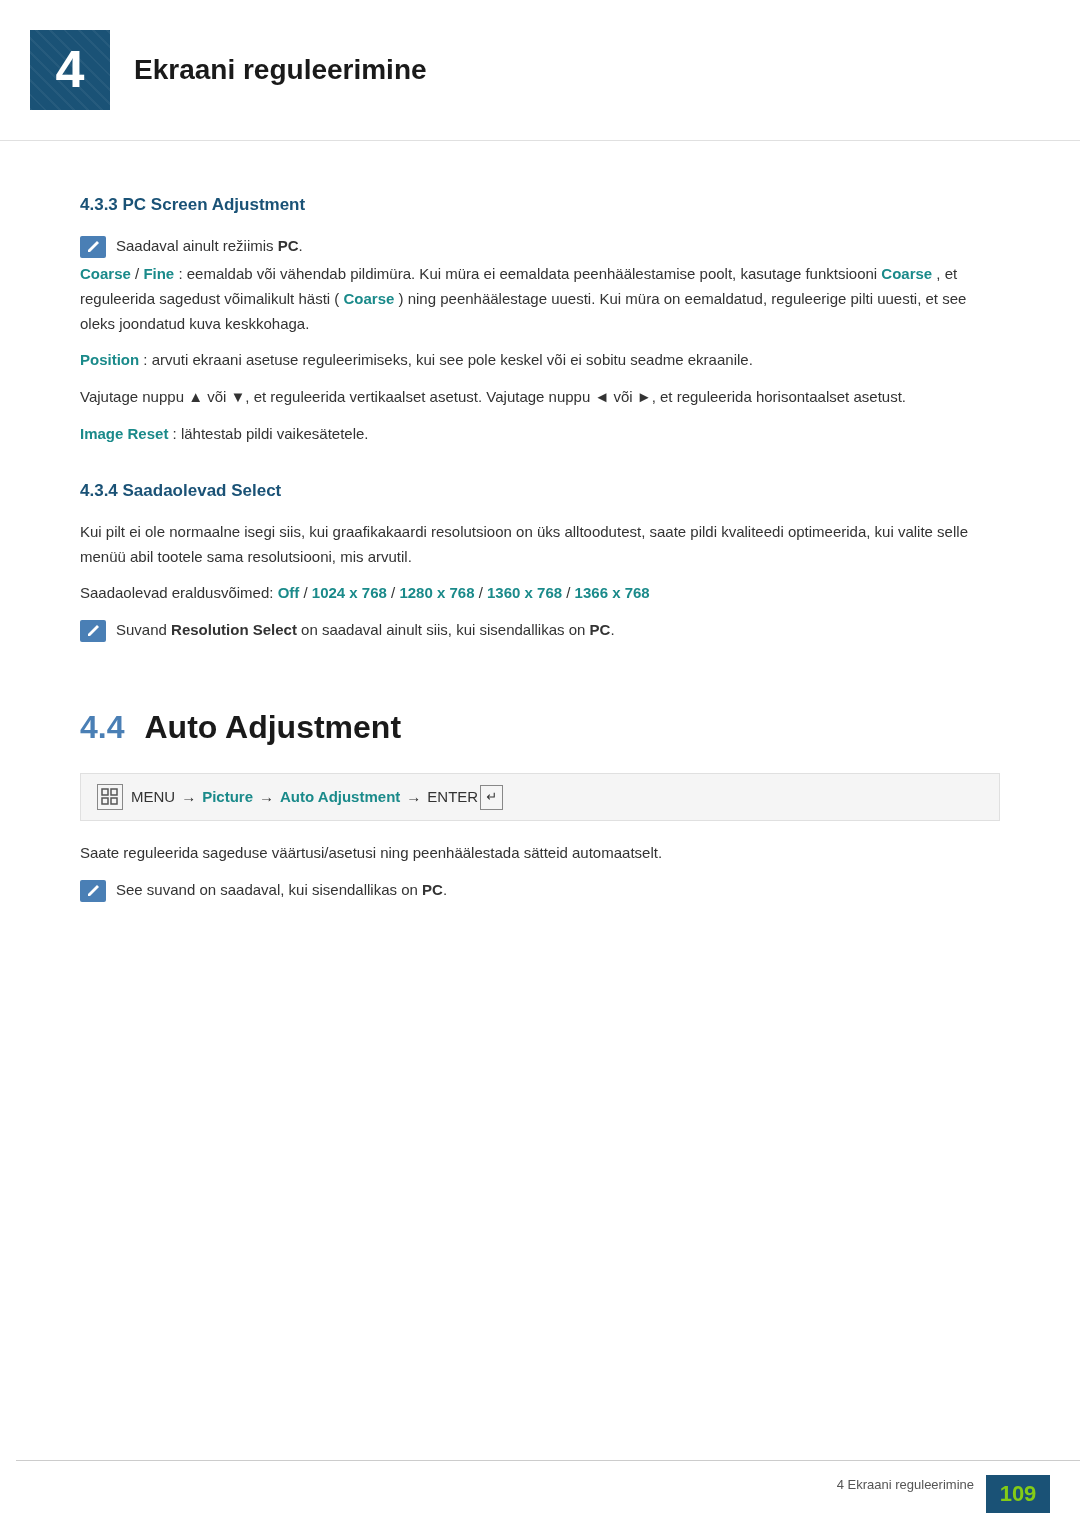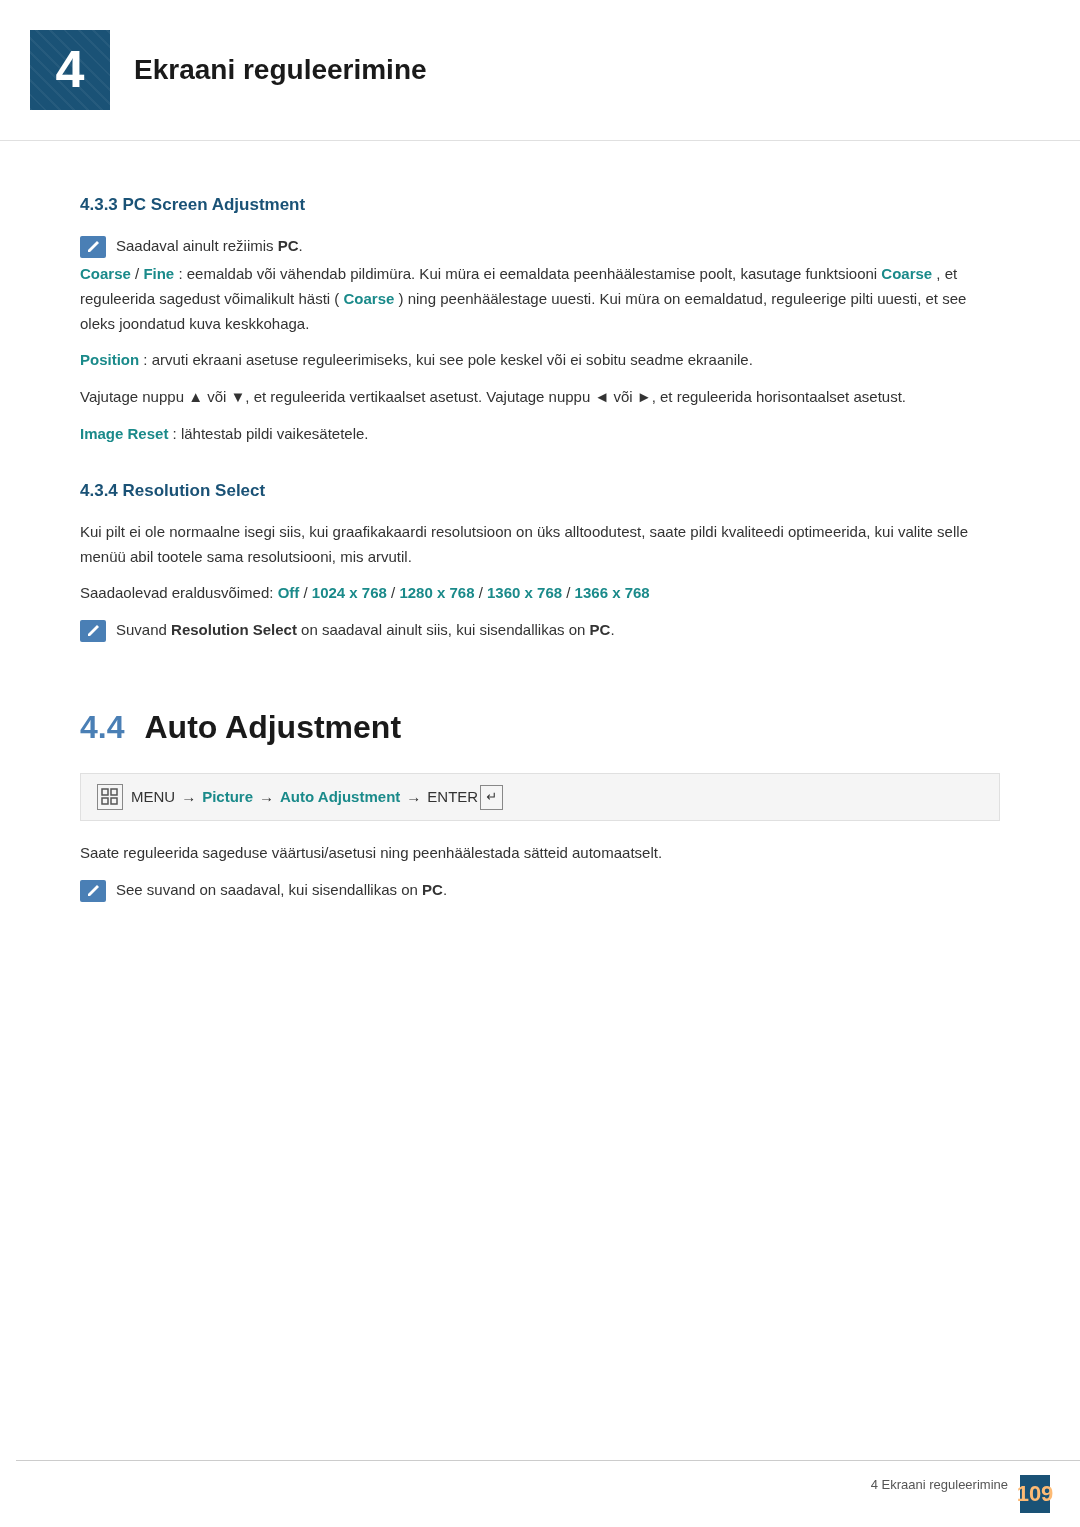--- a/index.html
+++ b/index.html
@@ -222,24 +222,24 @@
     }
 
     .footer-chapter-text {
       font-size: 13px;
       color: #555555;
       margin-right: 12px;
     }
 
     .footer-page-num {
       background: #1a5276;
-      color: #fdba74;
+      color: #84cc16;
       font-size: 22px;
       font-weight: bold;
-      width: 30px;
+      width: 64px;
       height: 38px;
       display: flex;
       align-items: center;
       justify-content: center;
     }
   </style>
 </head>
 <body>
 
 <div class="page-container">
@@ -285,21 +285,21 @@
         Vajutage nuppu ▲ või ▼, et reguleerida vertikaalset asetust. Vajutage nuppu ◄ või ►, et reguleerida horisontaalset asetust.
       </p>
 
       <p class="body-text">
         <span class="bold-cyan">Image Reset</span>
         <span>: lähtestab pildi vaikesätetele.</span>
       </p>
     </div>
 
     <div class="section-block">
-      <div class="section-heading">4.3.4   Resolution Select</div>
+      <div class="section-heading">4.3.4   Saadaolevad Select</div>
 
       <p class="body-text">
         Kui pilt ei ole normaalne isegi siis, kui graafikakaardi resolutsioon on üks alltoodutest, saate pildi kvaliteedi optimeerida, kui valite selle menüü abil tootele sama resolutsiooni, mis arvutil.
       </p>
 
       <p class="body-text">
         <span>Saadaolevad eraldusvõimed: </span>
         <span class="bold-cyan">Off</span>
         <span> / </span>
         <span class="bold-cyan">1024 x 768</span>

